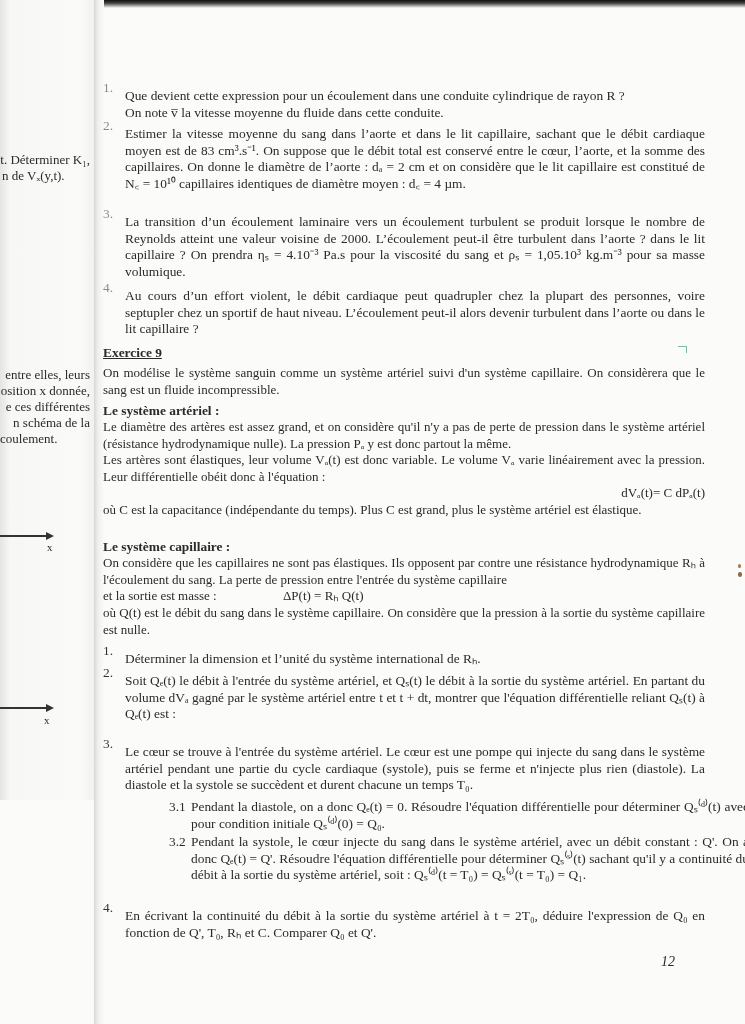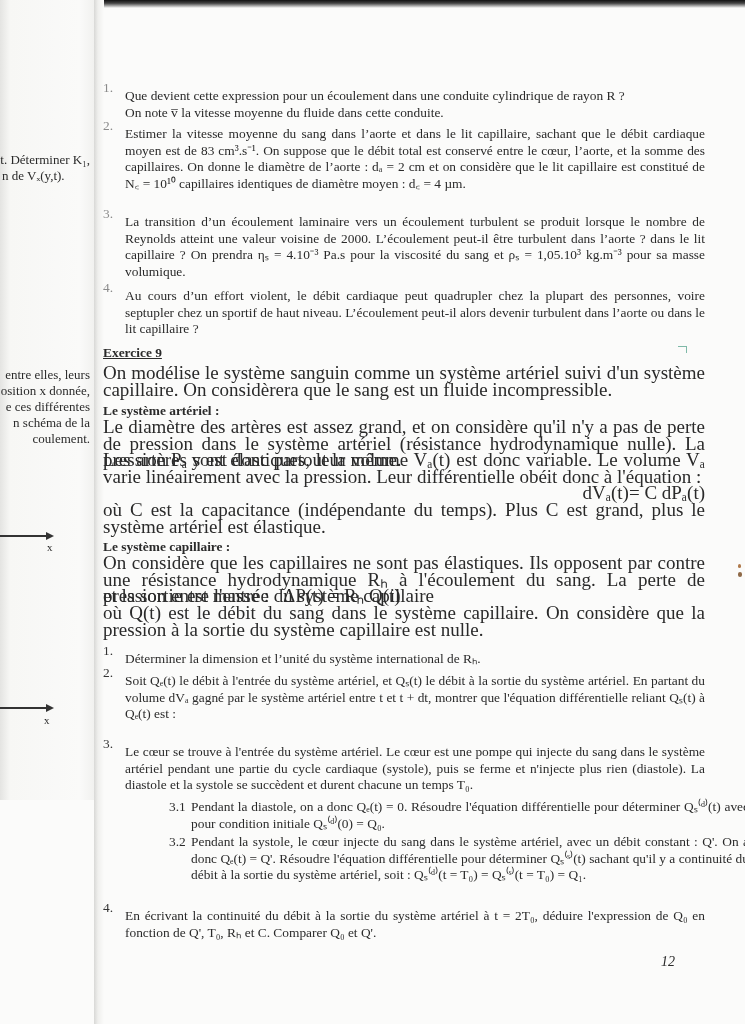--- a/index.html
+++ b/index.html
@@ -32,21 +32,21 @@
   .axis-line::after {
     content: ""; position: absolute; right: -4px; top: -3px;
     border-left: 8px solid #333; border-top: 4px solid transparent; border-bottom: 4px solid transparent;
   }
   .axis-x { position: absolute; font-size: 11px; }
   .page-num-left { position: absolute; left: 64px; top: 956px; font-size: 18px; margin-left: 12px; }
 
   .right-page {
     position: absolute; left: 103px; top: 0; width: 605px; height: 1024px;
   }
-  .para { position: absolute; left: 0; width: 602px; font-size: 19px; line-height: 16.6px; text-align: justify; }
+  .para { position: absolute; left: 0; width: 602px; font-size: 13px; line-height: 16.6px; text-align: justify; }
   .item { position: absolute; left: 0; width: 602px; font-size: 13.4px; line-height: 16.6px; }
   .item .num { position: absolute; left: 0; top: 0; width: 20px; color: #8a8a8a; }
   .item .num.dark { color: #333; }
   .item .body { margin-left: 22px; text-align: justify; display: block; margin-top: 8px; }
   .sub { position: absolute; left: 22px; width: 580px; font-size: 13.4px; line-height: 16.6px; margin-left: 44px; }
   .sub .num { position: absolute; left: 0; top: 0; }
   .sub .body { margin-left: 22px; display: block; text-align: justify; }
   .section-heading { position: absolute; left: 0; font-size: 13.4px; font-weight: bold; }
   .exercise-title { position: absolute; left: 0; font-size: 13.4px; font-weight: bold; text-decoration: underline; }
   .eq { display: block; text-align: right; }
@@ -66,21 +66,21 @@
 <div class="left-page">
   <div class="lp-text" style="top:152px">
     <span class="line">t. Déterminer K₁,</span>
     <span class="line" style="text-align:left;width:auto;margin-left:2px">n de Vₓ(y,t).</span>
   </div>
   <div class="lp-text" style="top:367px">
     <span class="line">entre elles, leurs</span>
     <span class="line">osition x donnée,</span>
     <span class="line">e ces différentes</span>
     <span class="line">n  schéma  de  la</span>
-    <span class="line" style="text-align:right;width:auto">coulement.</span>
+    <span class="line" style="text-align:left;width:auto">coulement.</span>
   </div>
   <div class="axis-line" style="top:535px"></div>
   <div class="axis-x" style="left:47px;top:541px">x</div>
   <div class="axis-line" style="top:707px"></div>
   <div class="axis-x" style="left:44px;top:714px">x</div>
   <div class="lp-text" style="top:848px">
     <span class="line" style="text-align:left;width:auto">de de viscosité</span>
     <span class="line" style="text-align:left;width:auto">e de dimension</span>
   </div>
   <div class="page-num-left">11</div>

